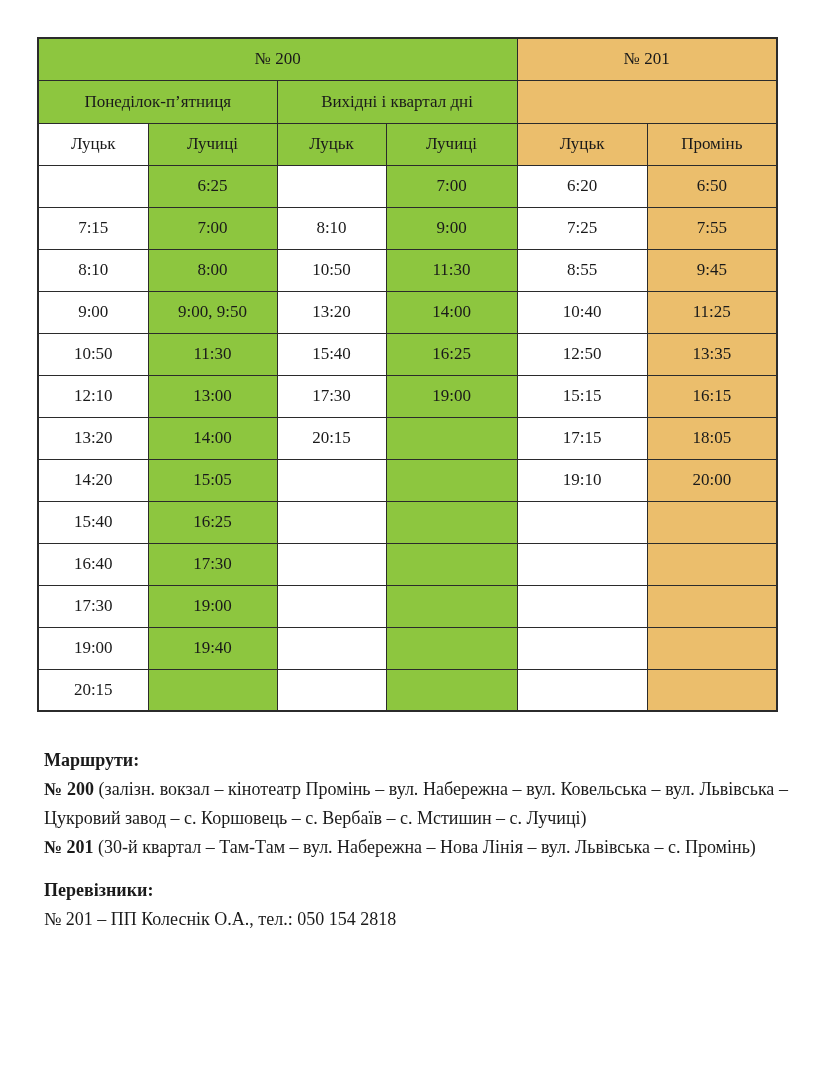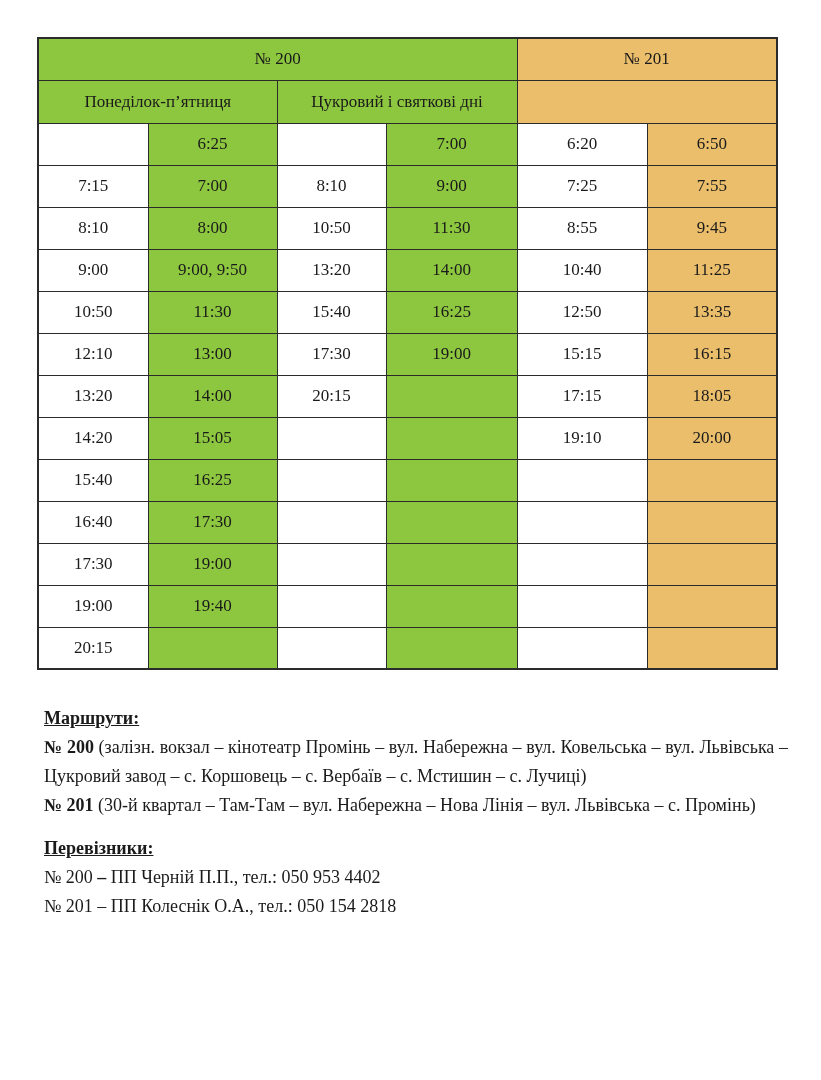--- a/index.html
+++ b/index.html
@@ -38,21 +38,21 @@
   .orange { background: var(--orange, #EBBE6C); }
   .white  { background: #ffffff; }
 
   .notes {
     margin: 34px 33px 0 44px;
     font-size: 18px;
     line-height: 29px;
   }
   .notes p { margin: 0; }
   .notes .just { text-align: justify; }
-  .notes .head { font-weight: bold; text-decoration: underline; }
+  .notes .head { font-weight: bold; }
   .notes .gap  { margin-top: 14px; }
   .notes strong { font-weight: bold; }
 </style>
 </head>
 <body>
 
 <div class="page">
 
   <table class="timetable">
     <colgroup>
@@ -63,22 +63,30 @@
       <col style="width:130px">
       <col style="width:130px">
     </colgroup>
     <thead>
       <tr class="route-row">
         <th colspan="4" class="green">№ 200</th>
         <th colspan="2" class="orange">№ 201</th>
       </tr>
       <tr class="daytype-row">
         <th colspan="2" class="green">Понеділок-п’ятниця</th>
-        <th colspan="2" class="green">Цукровий і святкові дні</th>
+        <th colspan="2" class="green">Вихідні і квартал дні</th>
         <th colspan="2" class="orange"></th>
+      </tr>
+      <tr class="stops-row">
+        <th class="white">Луцьк</th>
+        <th class="green">Лучиці</th>
+        <th class="green">Луцьк</th>
+        <th class="green">Лучиці</th>
+        <th class="orange">Луцьк</th>
+        <th class="orange">Промінь</th>
       </tr>
     </thead>
     <tbody>
         <tr>
           <td class="white"></td>
           <td class="green">6:25</td>
           <td class="white"></td>
           <td class="green">7:00</td>
           <td class="white">6:20</td>
           <td class="orange">6:50</td>
@@ -180,17 +188,16 @@
           <td class="orange"></td>
         </tr>
       </tbody>
   </table>
 
   <div class="notes">
     <p class="head">Маршрути:</p>
     <p class="just"><strong>№ 200</strong><span> (залізн. вокзал – кінотеатр Промінь – вул. Набережна – вул. Ковельська – вул. Львівська – Цукровий завод – с. Коршовець – с. Вербаїв – с. Мстишин – с. Лучиці)</span></p>
     <p class="just"><strong>№ 201</strong><span> (30-й квартал – Там-Там – вул. Набережна – Нова Лінія – вул. Львівська – с. Промінь)</span></p>
     <p class="head gap">Перевізники:</p>
-    <p><span>№ 200 </span><strong>–</strong><span> ПП Черній П.П., тел.: 050 953 4402</span></p>
     <p>№ 201 – ПП Колеснік О.А., тел.: 050 154 2818</p>
   </div>
 
 </div>
 
 </body></html>

